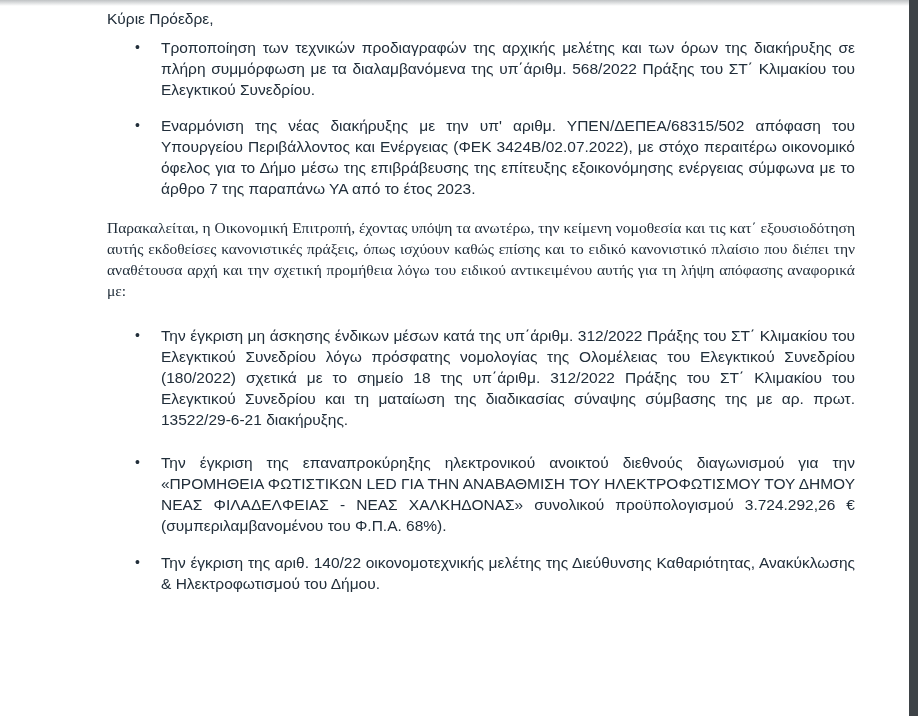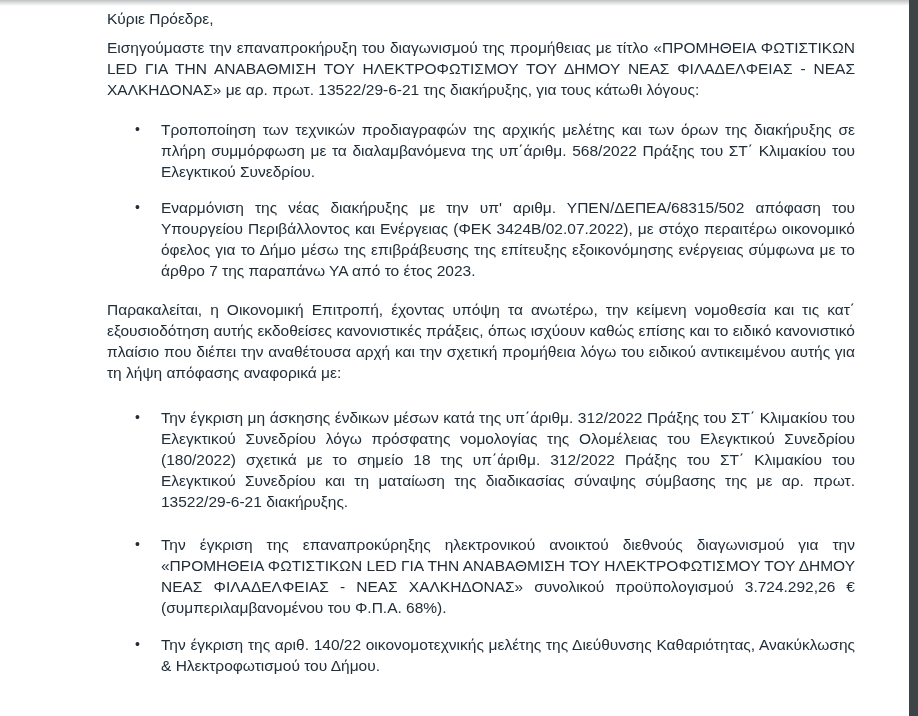--- a/index.html
+++ b/index.html
@@ -41,21 +41,21 @@
   }
   .salutation {
     margin: 0 0 8px 0;
     text-align: left;
   }
   .para {
     margin: 0;
     text-align: justify;
   }
   .intro { margin-bottom: 19px; }
-  .request { margin: 18px 0 24px 0; }
+  .request { margin: 18px 0 24px 0; font-family: Liberation Serif, serif; }
   ul.bullet-list {
     list-style: none;
     margin: 0;
     padding: 0 0 0 28px;
   }
   ul.bullet-list li {
     display: flex;
     align-items: flex-start;
     margin: 0;
   }
@@ -74,21 +74,20 @@
 </head>
 <body>
 
 <div class="top-edge"></div>
 <div class="viewer-edge-bar"></div>
 
 <div class="page">
 
   <p class="salutation">Κύριε Πρόεδρε,</p>
 
-  <p class="para intro">Εισηγούμαστε την επαναπροκήρυξη του διαγωνισμού της προμήθειας με τίτλο «ΠΡΟΜΗΘΕΙΑ ΦΩΤΙΣΤΙΚΩΝ LED  ΓΙΑ ΤΗΝ ΑΝΑΒΑΘΜΙΣΗ ΤΟΥ ΗΛΕΚΤΡΟΦΩΤΙΣΜΟΥ  ΤΟΥ ΔΗΜΟΥ ΝΕΑΣ ΦΙΛΑΔΕΛΦΕΙΑΣ - ΝΕΑΣ ΧΑΛΚΗΔΟΝΑΣ» με αρ. πρωτ. 13522/29-6-21 της διακήρυξης, για τους κάτωθι λόγους:</p>
 
   <ul class="bullet-list reasons">
     <li>
       <span class="bullet-marker">•</span>
       <div class="bullet-text">Τροποποίηση των τεχνικών προδιαγραφών της αρχικής μελέτης και των όρων της διακήρυξης σε πλήρη συμμόρφωση με τα διαλαμβανόμενα της υπ΄άριθμ. 568/2022 Πράξης του ΣΤ΄ Κλιμακίου του Ελεγκτικού Συνεδρίου.</div>
     </li>
     <li>
       <span class="bullet-marker">•</span>
       <div class="bullet-text">Εναρμόνιση της νέας διακήρυξης με την υπ' αριθμ. ΥΠΕΝ/ΔΕΠΕΑ/68315/502 απόφαση του Υπουργείου Περιβάλλοντος και Ενέργειας (ΦΕΚ 3424Β/02.07.2022), με στόχο περαιτέρω οικονομικό όφελος για το Δήμο μέσω της επιβράβευσης της επίτευξης εξοικονόμησης ενέργειας σύμφωνα με το άρθρο 7 της παραπάνω ΥΑ από το έτος 2023.</div>
     </li>

